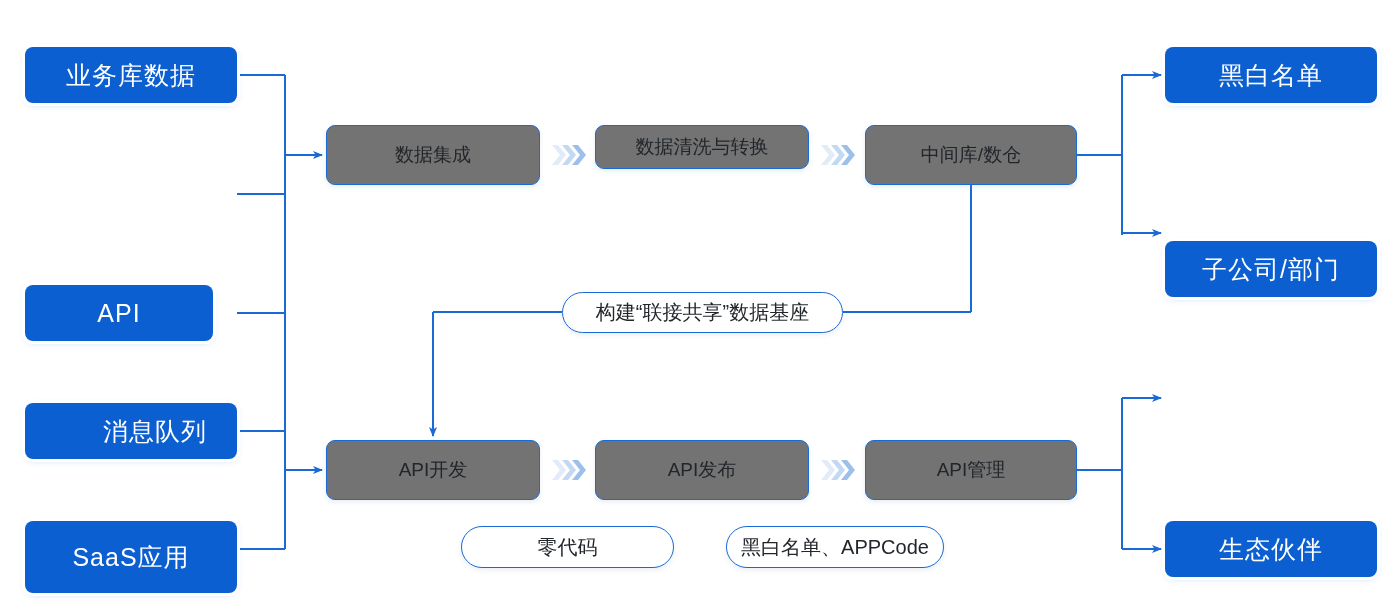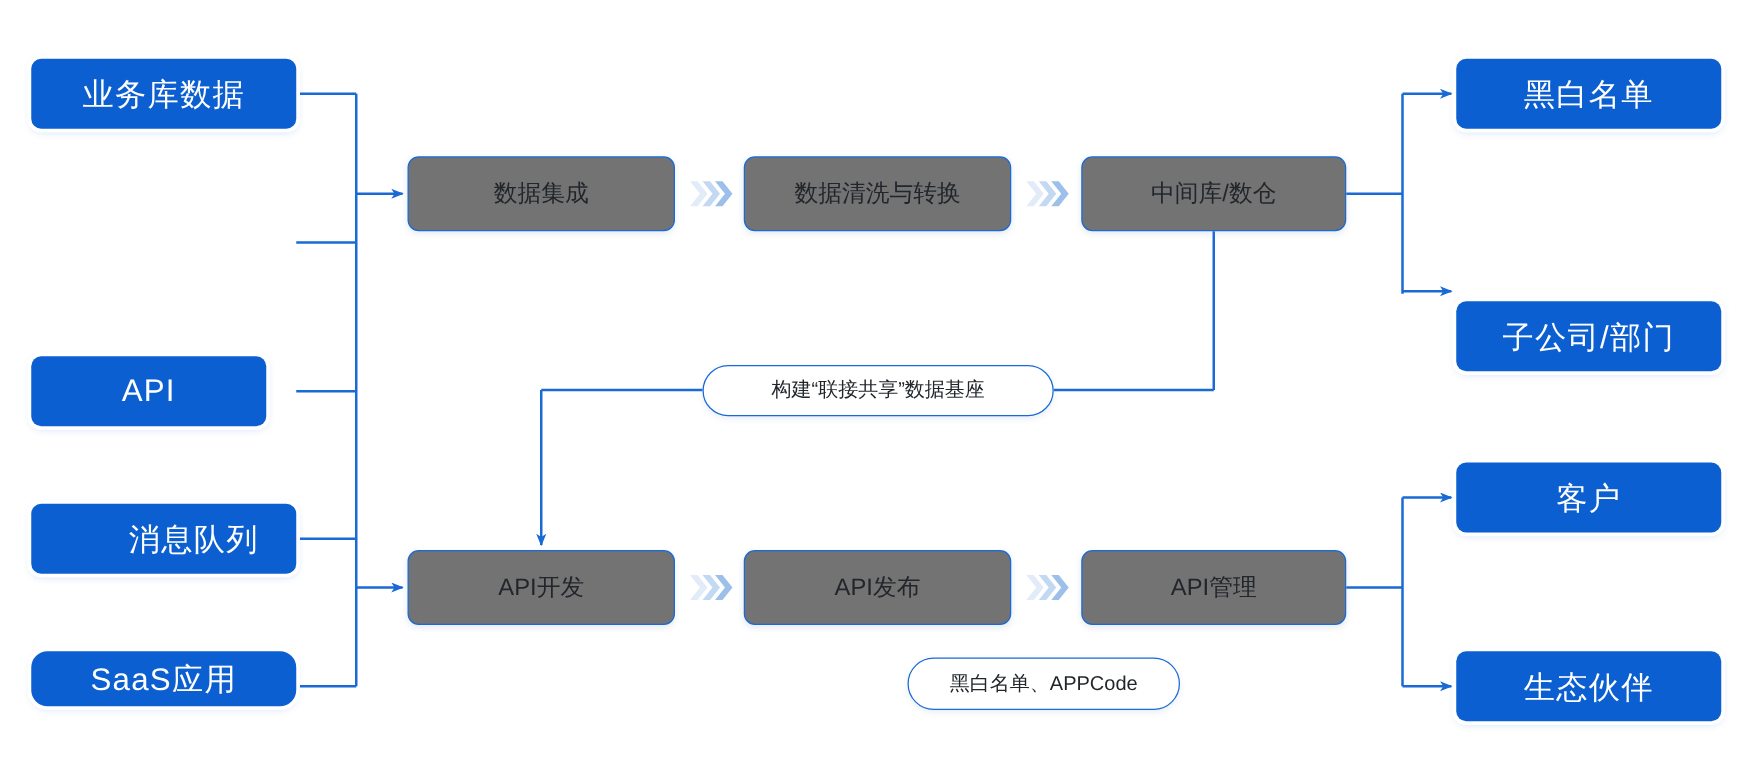--- a/index.html
+++ b/index.html
@@ -31,21 +31,21 @@
     border-radius:9px;
     font-size:19px;
     box-shadow:0 2px 5px rgba(120,145,185,0.18);
   }
   
   .pill{
     background:#ffffff;
     color:#22262b;
     border:1.6px solid #1a6ad6;
     border-radius:999px;
-    font-size:16px;
+    font-size:20px;
     box-shadow:0 2px 5px rgba(120,145,185,0.16);
     white-space:nowrap;
   }
 
   
   .chev{position:absolute;display:flex;align-items:center;gap:1px;}
   .chev svg{display:block;}
 </style>
 </head>
 <body>
@@ -92,37 +92,37 @@
 
   <div class="node solid" style="left:25px;top:47px;width:212px;height:56px;">
     <span>业务库数据</span>
   </div>
   <div class="node solid" style="left:25px;top:285px;width:188px;height:56px;">
     <span>API</span>
   </div>
   <div class="node solid" style="left:25px;top:403px;width:212px;height:56px;padding-left:48px;">
     <span>消息队列</span>
   </div>
-  <div class="node solid" style="left:25px;top:521px;width:212px;height:44px;border-radius:13px;">
+  <div class="node solid" style="left:25px;top:521px;width:212px;height:72px;">
     <span>SaaS应用</span>
   </div>
 
   <div class="node outline" style="left:326px;top:125px;width:214px;height:60px;">
     <span>数据集成</span>
   </div>
 
   <div class="chev" style="left:551px;top:142px;">
     <svg width="36" height="26" viewBox="0 0 36 26" aria-hidden="true">
       <path d="M1,3 L9,13 L1,23 L7,23 L15,13 L7,3 Z" fill="#e2ebf8"></path>
       <path d="M11,3 L19,13 L11,23 L17,23 L25,13 L17,3 Z" fill="#c3d8f2"></path>
       <path d="M21,3 L29,13 L21,23 L27,23 L35,13 L27,3 Z" fill="#9dc0ea"></path>
     </svg>
   </div>
 
-  <div class="node outline" style="left:595px;top:125px;width:214px;height:60px;">
+  <div class="node outline" style="left:595px;top:125px;width:214px;height:44px;">
     <span>数据清洗与转换</span>
   </div>
 
   <div class="chev" style="left:820px;top:142px;">
     <svg width="36" height="26" viewBox="0 0 36 26" aria-hidden="true">
       <path d="M1,3 L9,13 L1,23 L7,23 L15,13 L7,3 Z" fill="#e2ebf8"></path>
       <path d="M11,3 L19,13 L11,23 L17,23 L25,13 L17,3 Z" fill="#c3d8f2"></path>
       <path d="M21,3 L29,13 L21,23 L27,23 L35,13 L27,3 Z" fill="#9dc0ea"></path>
     </svg>
   </div>
@@ -156,30 +156,30 @@
       <path d="M1,3 L9,13 L1,23 L7,23 L15,13 L7,3 Z" fill="#e2ebf8"></path>
       <path d="M11,3 L19,13 L11,23 L17,23 L25,13 L17,3 Z" fill="#c3d8f2"></path>
       <path d="M21,3 L29,13 L21,23 L27,23 L35,13 L27,3 Z" fill="#9dc0ea"></path>
     </svg>
   </div>
 
   <div class="node outline" style="left:865px;top:440px;width:212px;height:60px;">
     <span>API管理</span>
   </div>
 
+  <div class="node pill" style="left:461px;top:526px;width:213px;height:42px;">
+    <span>零代码</span>
+  </div>
   <div class="node pill" style="left:726px;top:526px;width:218px;height:42px;">
     <span>黑白名单、APPCode</span>
   </div>
 
   <div class="node solid" style="left:1165px;top:47px;width:212px;height:56px;">
     <span>黑白名单</span>
   </div>
   <div class="node solid" style="left:1165px;top:205px;width:212px;height:56px;margin-top:36px;">
     <span>子公司/部门</span>
   </div>
-  <div class="node solid" style="left:1165px;top:370px;width:212px;height:56px;">
-    <span>客户</span>
-  </div>
   <div class="node solid" style="left:1165px;top:521px;width:212px;height:56px;">
     <span>生态伙伴</span>
   </div>
 
 </div>
 
 </body></html>

